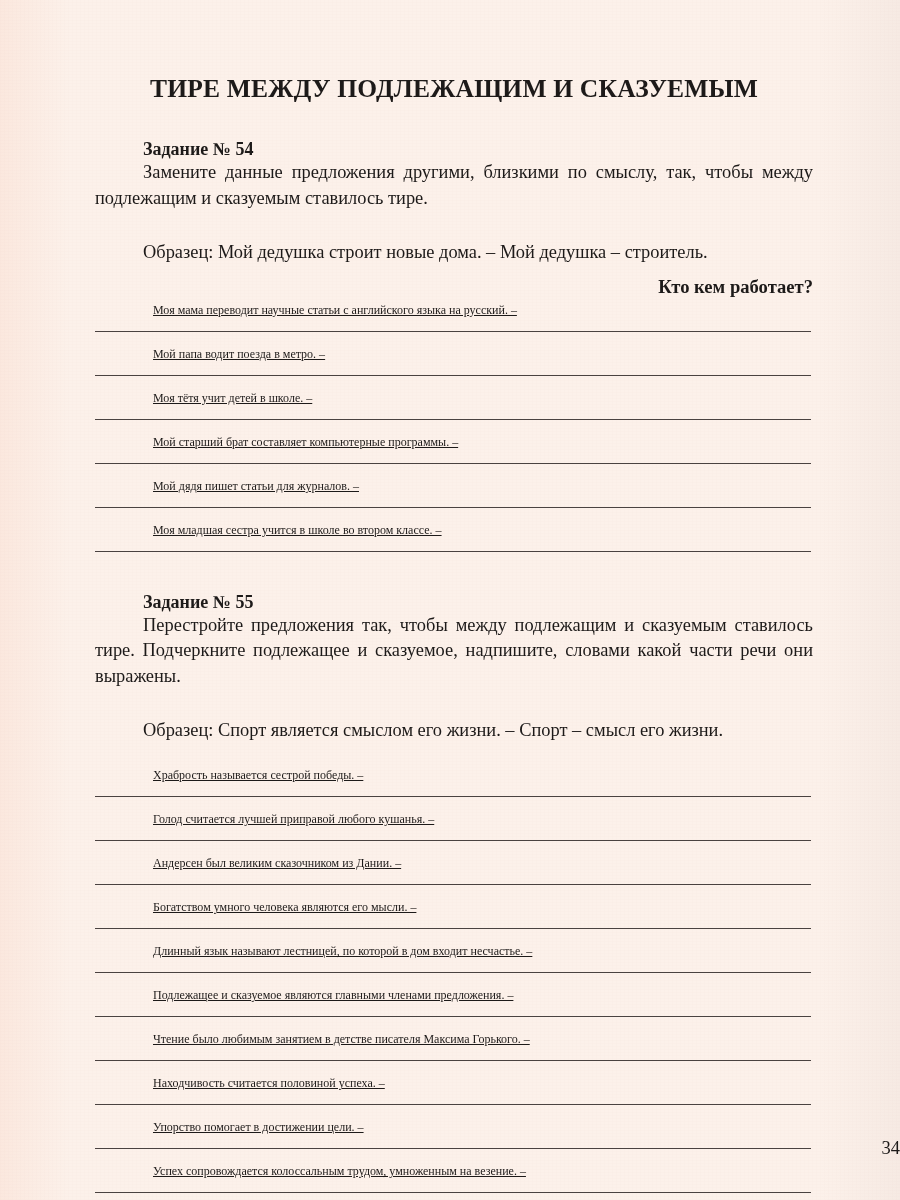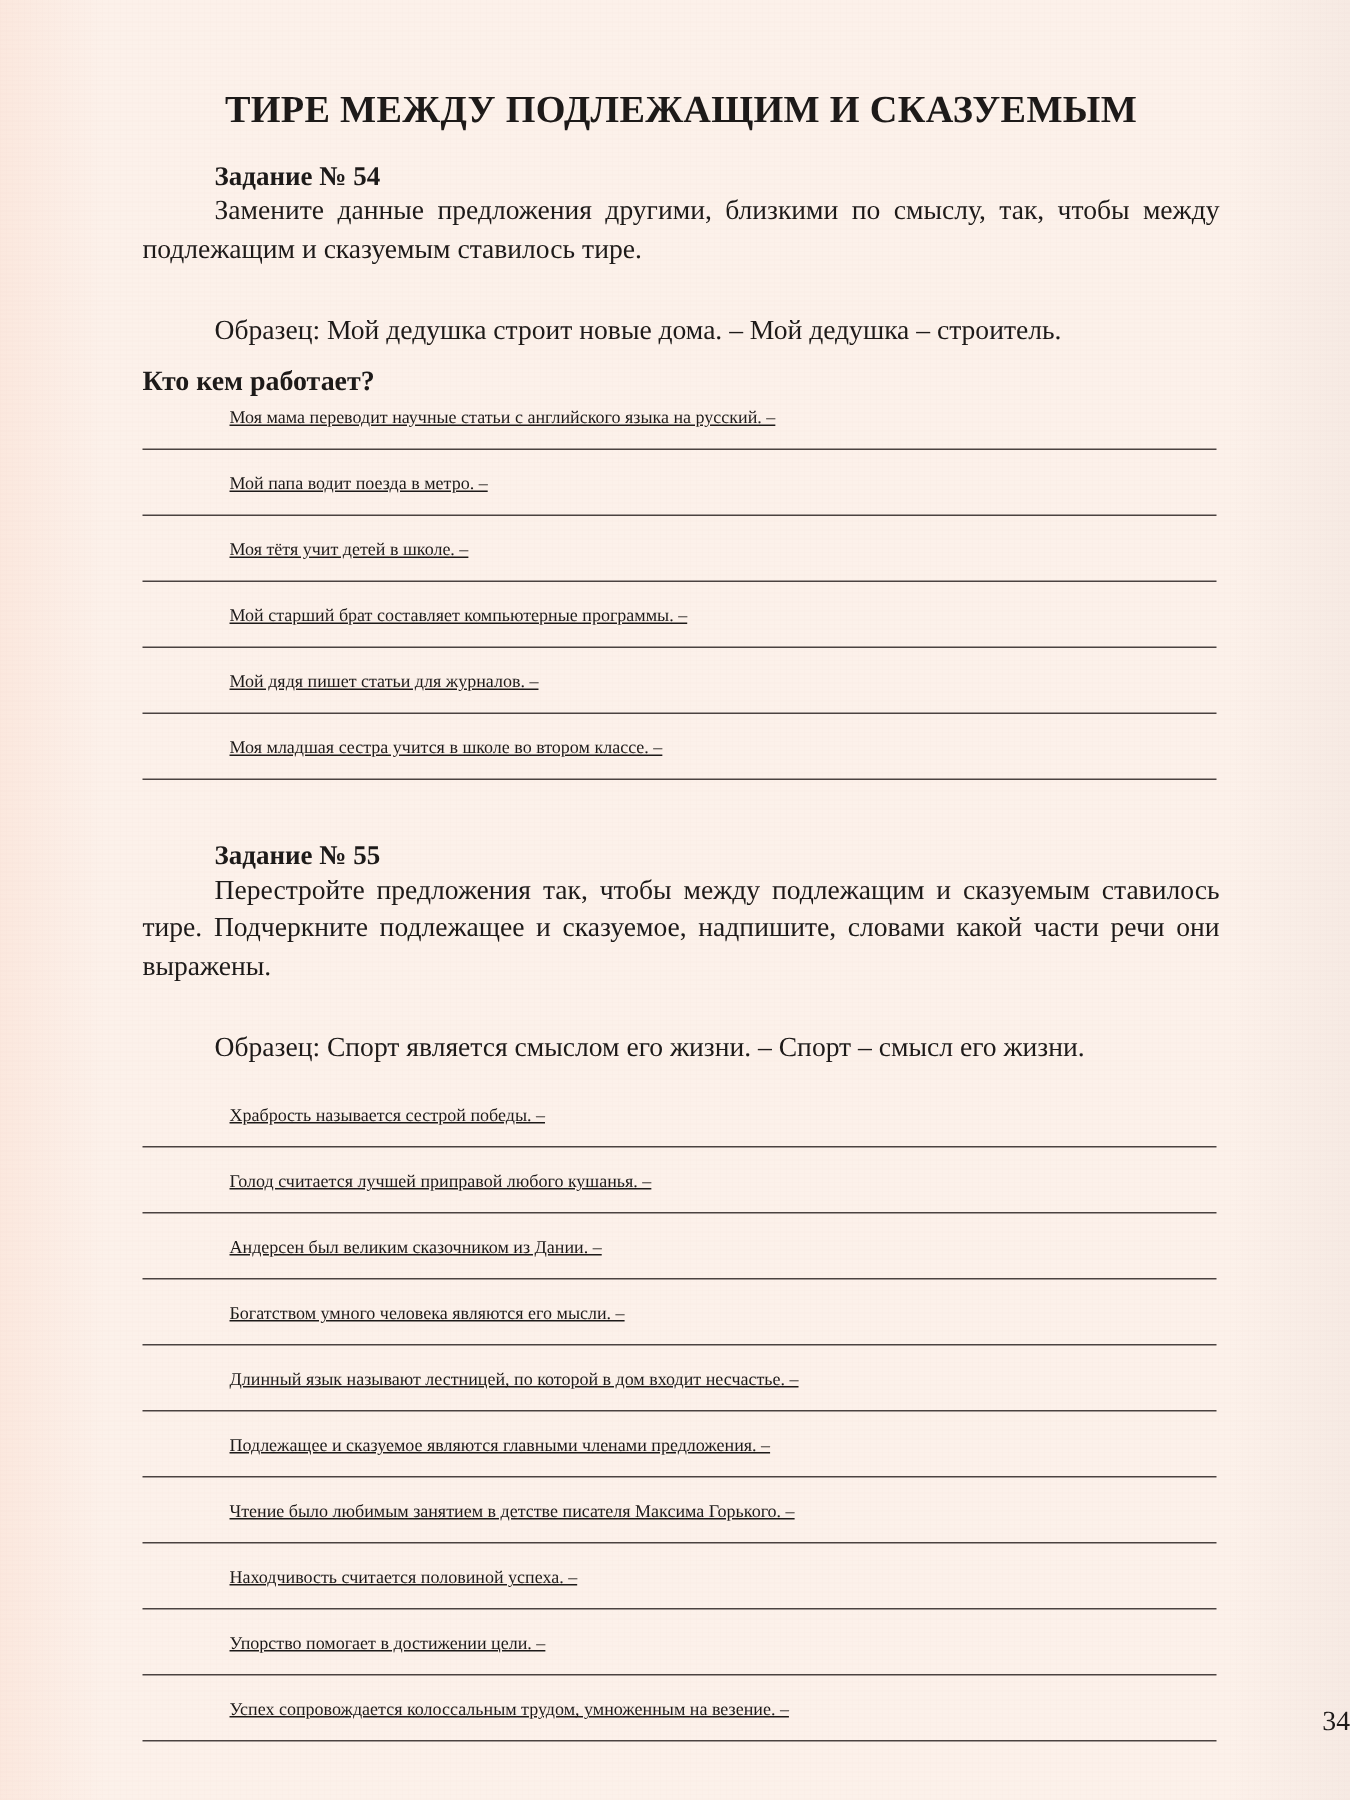--- a/index.html
+++ b/index.html
@@ -54,21 +54,21 @@
     left: 95px;
     top: 0;
     width: 718px;
   }
 
   .doc-title {
     text-align: center;
     font-weight: bold;
     font-size: 25.5px;
     letter-spacing: .2px;
-    margin: 0;
+    margin: 16px;
     padding-top: 58px;
     line-height: 1.15;
     white-space: nowrap;
   }
 
   .task-heading {
     font-weight: bold;
     font-size: 18px;
     margin: 0;
     padding-left: 48px;
@@ -81,21 +81,21 @@
     text-align: justify;
     text-indent: 48px;
     hyphens: manual;
   }
   .para.no-justify {
     text-align: left;
     margin-top: 29px;
   }
 
   .section-heading {
-    text-align: left;
+    text-align: right;
     font-weight: bold;
     font-size: 18.6px;
     margin: 0;
     line-height: 1.2;
   }
 
   
   .answer-list {
     list-style: none;
     margin: 0;

